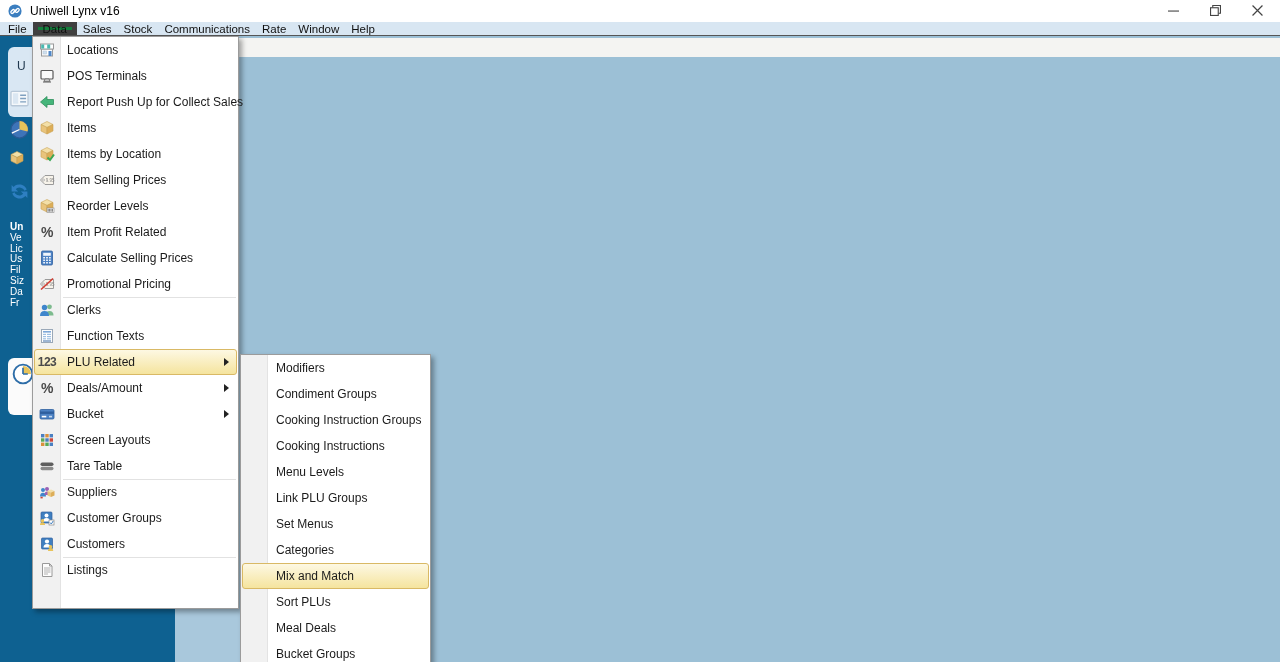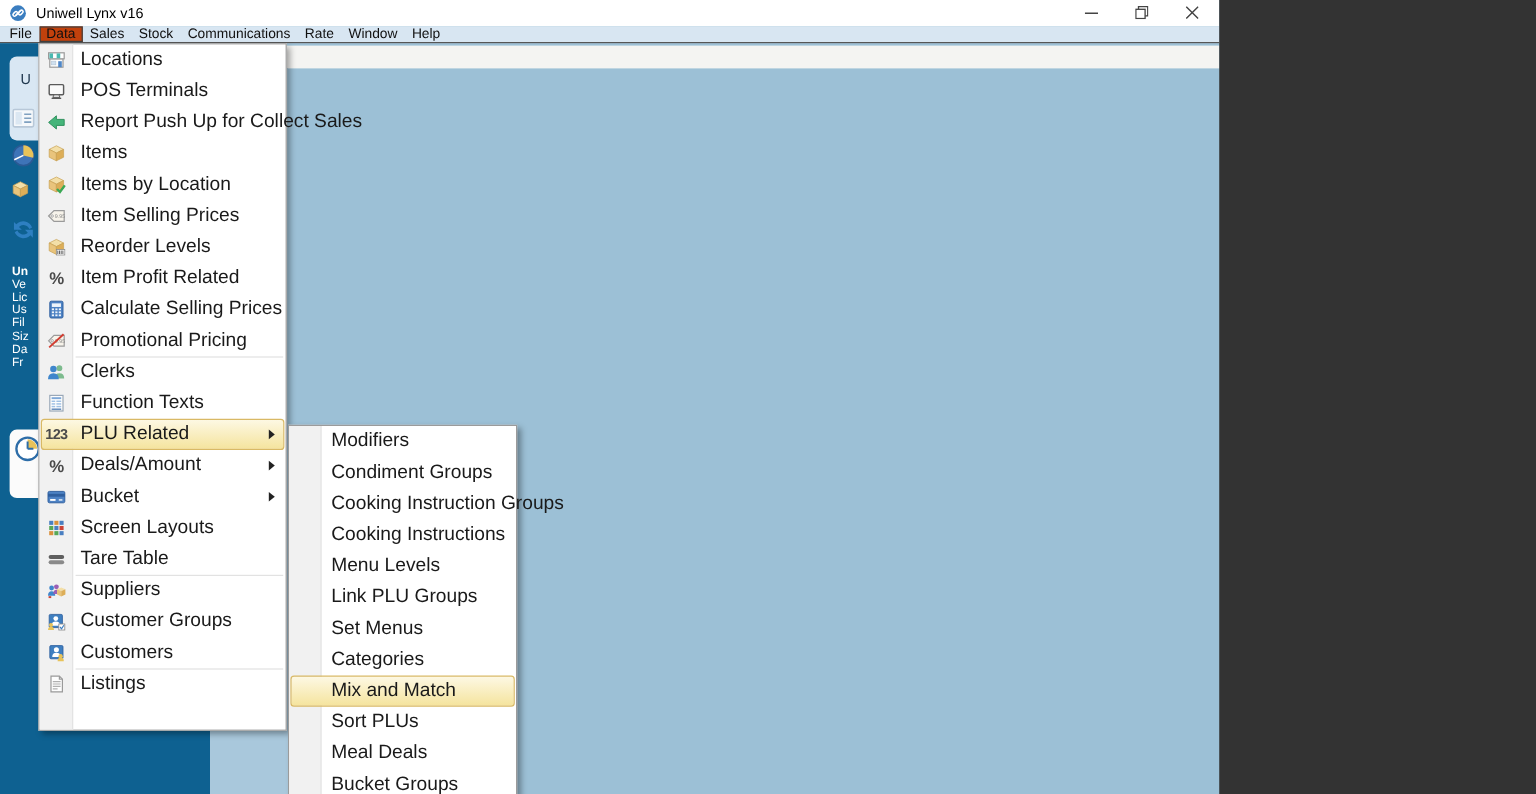--- a/index.html
+++ b/index.html
@@ -1,32 +1,32 @@
 <!DOCTYPE html>
 <html style="--sidebar-blue: #0e6191; --main-blue: #9cc0d6; --panel-blue: #a9c8dc; --menubar-bg: #d8e6f2; --titlebar-bg: #ffffff; --toolbar-strip: #f4f4f2; --highlight-border: #d9b965; --highlight-top: #fdf8e3; --highlight-bottom: #f5e49e;"><head>
 <meta charset="utf-8">
 <style>
   * { margin:0; padding:0; box-sizing:border-box; cursor:default; }
   html,body { background:#333; }
   #screen {
-    position:relative; width:1016px; height:662px; overflow:hidden;
+    position:relative; width:1280px; height:662px; overflow:hidden;
     font-family:"Liberation Sans", sans-serif; background:var(--main-blue,#9cc0d6);
     -webkit-font-smoothing:antialiased;
   }
   
   .titlebar { position:absolute; top:0; left:0; right:0; height:22px; background:var(--titlebar-bg,#fff); display:flex; align-items:center; }
   .app-icon { margin-left:8px; display:flex; align-items:center; }
   .title-text { margin-left:8px; font-size:12px; color:#000; }
   .win-controls { position:absolute; right:2px; top:0; height:22px; display:flex; }
   .win-btn { width:42px; height:22px; display:flex; align-items:center; justify-content:center; background:transparent; border:none; }
   
   .menubar { position:absolute; top:22px; left:0; right:0; height:14px; background:var(--menubar-bg,#d8e6f2);
              border-bottom:1px solid #565656; display:flex; align-items:stretch; padding-left:2px; font-size:11.5px; }
   .mb-item { padding:0 6px; display:flex; align-items:center; color:#101010; }
-  .mb-item.selected { background:#c2410c; border:1px solid #404040; padding:0 5px; }
+  .mb-item.selected { background:#15803d; border:5px solid #404040; padding:0 5px; }
   
   .workspace { position:absolute; top:37px; left:0; right:0; bottom:0; background:var(--main-blue,#9cc0d6); }
   .top-strip { position:absolute; left:175px; right:0; top:1px; height:19px; background:var(--toolbar-strip,#f4f4f2); }
   .light-col { position:absolute; left:175px; width:65px; top:20px; bottom:0; background:var(--panel-blue,#a9c8dc); }
   .sidebar   { position:absolute; left:0; top:-1px; width:175px; bottom:0; background:var(--sidebar-blue,#0e6191); }
   .info-tab  { position:absolute; left:8px; top:11px; width:162px; height:70px; background:#d9e7f3; border-radius:6px; }
   .info-tab span { position:absolute; left:9px; top:12px; font-size:12px; color:#20384e; }
   .side-icon { position:absolute; left:9px; width:22px; height:22px; }
   .side-icon:nth-of-type(1){ top:52px; } .side-icon:nth-of-type(2){ top:83px; }
   .side-icon:nth-of-type(3){ top:114px;} .side-icon:nth-of-type(4){ top:145px;}
@@ -38,21 +38,21 @@
   .menu-popup { position:absolute; left:32px; top:-1px; width:207px; height:573px; background:#fff;
                 border:1px solid #9b9b9b; box-shadow:3px 3px 5px rgba(0,0,0,.35); z-index:5; }
   .menu-popup .gutter { position:absolute; left:0; top:0; bottom:0; width:28px; background:#f1f1f1; border-right:1px solid #e3e3e3; }
   .submenu-popup { position:absolute; left:240px; top:317px; width:191px; height:313px; background:#fff;
                 border:1px solid #9b9b9b; box-shadow:3px 3px 5px rgba(0,0,0,.35); z-index:6; }
   .submenu-popup .gutter { position:absolute; left:0; top:0; bottom:0; width:27px; background:#f1f1f1; border-right:1px solid #e3e3e3; }
   .menu-row { position:relative; height:26px; display:flex; align-items:center; }
   .mi-icon { flex:0 0 28px; width:28px; display:flex; align-items:center; justify-content:center; z-index:1; }
   .mi-icon.txt { font-weight:bold; font-size:12px; color:#4a4a4a; letter-spacing:-0.5px; }
   .mi-icon.pct { font-size:14px; }
-  .mi-label { margin-left:6px; font-size:16px; color:#1a1a1a; z-index:1; white-space:nowrap; }
+  .mi-label { margin-left:6px; font-size:12px; color:#1a1a1a; z-index:1; white-space:nowrap; }
   .submenu-popup .mi-label { margin-left:35px; }
   .arrow { position:absolute; right:9px; top:50%; margin-top:-4px; width:0; height:0;
            border-left:5px solid #222; border-top:4px solid transparent; border-bottom:4px solid transparent; z-index:1; }
   .sep { position:absolute; left:30px; right:2px; top:0; height:1px; background:#e2e2e2; z-index:1; }
   .hl-bg { position:absolute; left:1px; right:1px; top:0; bottom:0; border:1px solid var(--highlight-border,#d9b965);
            border-radius:3px; background:linear-gradient(var(--highlight-top,#fdf8e3), var(--highlight-bottom,#f5e49e)); }
 </style>
 </head>
 <body>
 

